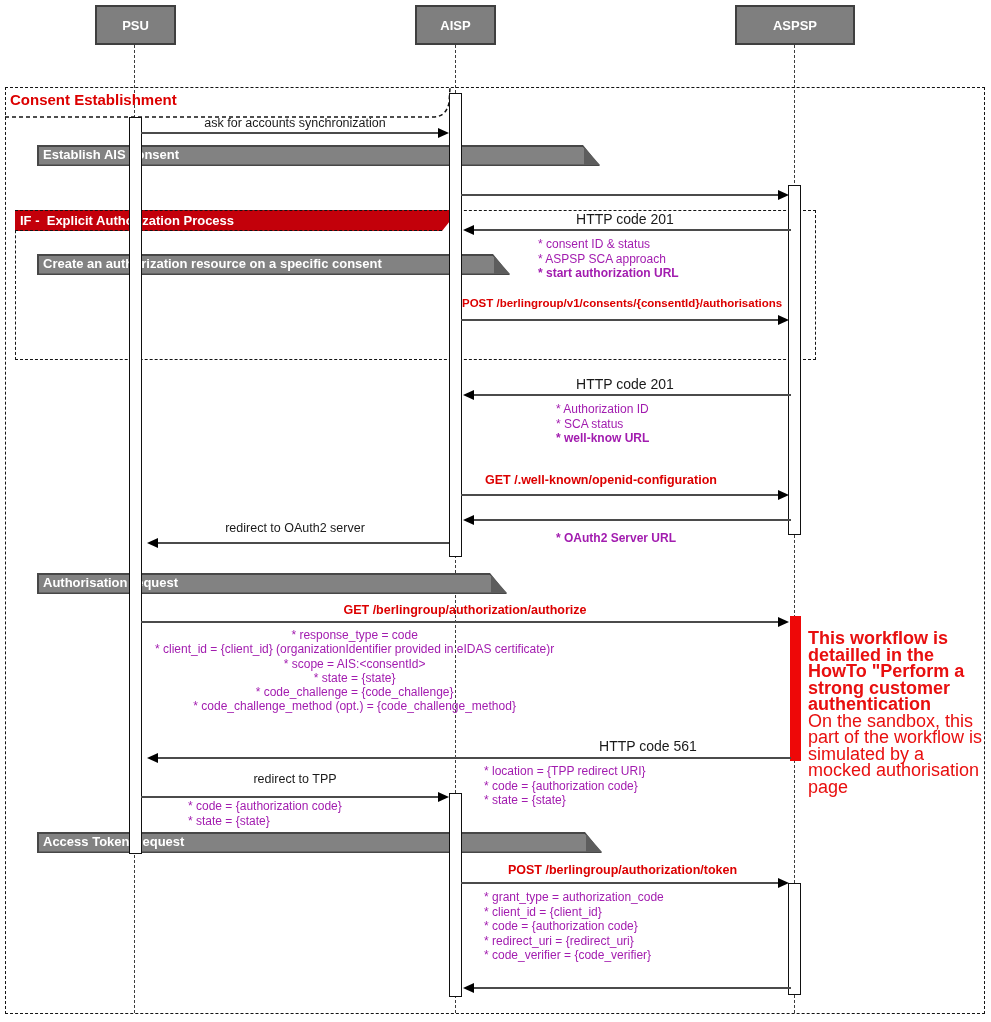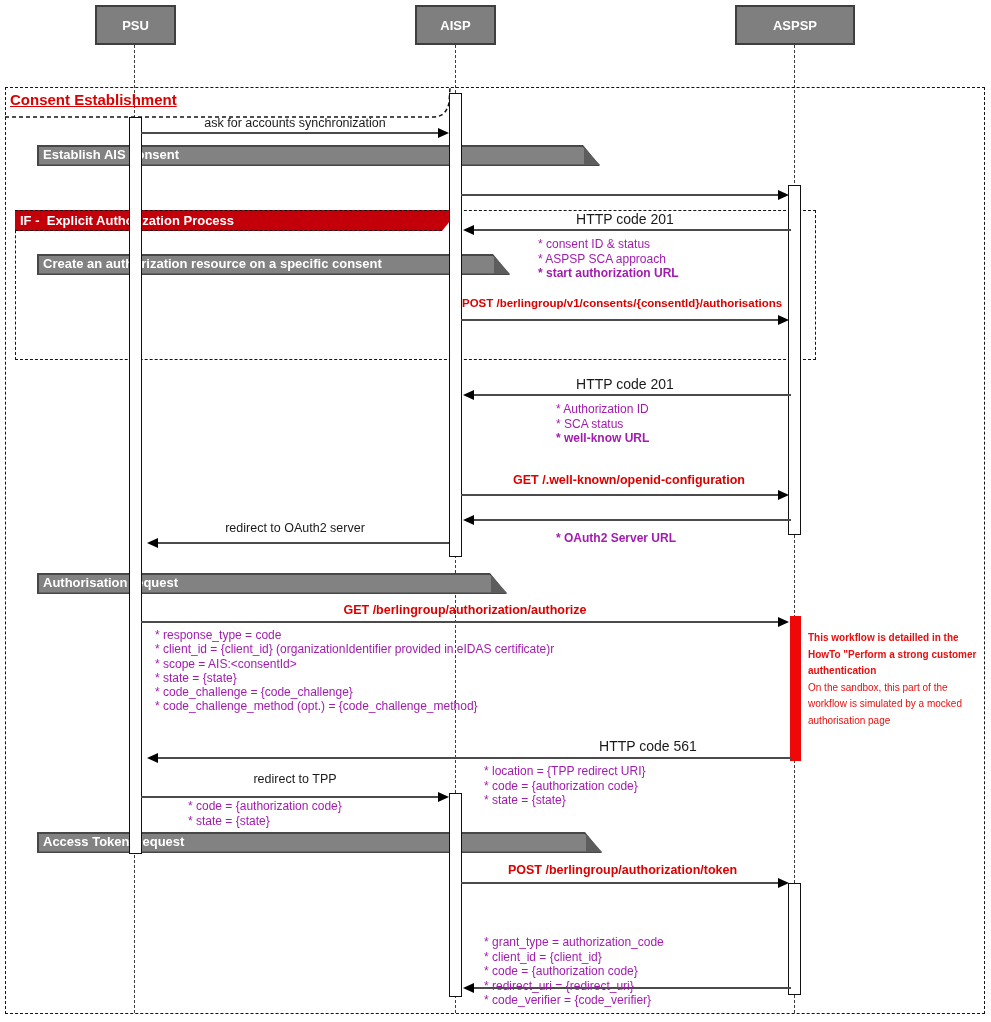--- a/index.html
+++ b/index.html
@@ -34,39 +34,39 @@
   .ln { position:absolute; height:2px; background:#4b4b4b; }
   .ah-r { position:absolute; width:0; height:0;
     border-top:5px solid transparent; border-bottom:5px solid transparent; border-left:11px solid #000; }
   .ah-l { position:absolute; width:0; height:0;
     border-top:5px solid transparent; border-bottom:5px solid transparent; border-right:11px solid #000; }
   .lbl { position:absolute; font-size:12.5px; color:#1a1a1a; text-align:center; white-space:nowrap; }
   .lbl-red { color:#dc0000; font-weight:bold; }
   .lbl-http { font-size:14px; }
   .note { position:absolute; font-size:12px; color:#a21caf; line-height:14.5px; white-space:nowrap; }
   .note .b { font-weight:bold; }
-  .side-note { position:absolute; font-size:10px; line-height:16.5px; color:#e80f0f; }
+  .side-note { position:absolute; font-size:18px; line-height:16.5px; color:#e80f0f; }
   .side-note .bold-part { display:block; font-weight:bold; }
   .side-note .normal-part { display:block; }
   svg.curve { position:absolute; overflow:visible; }
 </style>
 </head>
 <body>
 
 <div id="stage">
 
   <div class="lifeline" style="left:134px; top:45px; height:968px;"></div>
   <div class="lifeline" style="left:455px; top:45px; height:968px;"></div>
   <div class="lifeline" style="left:794px; top:45px; height:968px;"></div>
 
   <div class="frame" style="left:5px; top:87px; width:978px; height:925px;"></div>
   <svg class="curve" style="left:5px; top:86px;" width="460" height="36" viewBox="0 0 460 36">
     <path d="M0 31 L428 31 Q441 31 444 17 L445 2" fill="none" stroke="#141414" stroke-width="1.5" stroke-dasharray="4 3"></path>
   </svg>
-  <div class="frame-title" style="left:10px; top:91px;text-decoration:underline;">Consent Establishment</div>
+  <div class="frame-title" style="left:10px; top:91px;">Consent Establishment</div>
 
   <div class="frame" style="left:15px; top:210px; width:799px; height:148px;"></div>
 
   <div class="actor" style="left:95px; top:5px; width:81px;">
     <span>PSU</span>
   </div>
   <div class="actor" style="left:415px; top:5px; width:81px;">
     <span>AISP</span>
   </div>
   <div class="actor" style="left:735px; top:5px; width:120px;">
@@ -145,56 +145,56 @@
   <div class="ln" style="left:461px; top:882px; width:317px;"></div>
   <div class="ah-r" style="left:778px; top:878px;"></div>
 
   <div class="ln" style="left:474px; top:987px; width:317px;"></div>
   <div class="ah-l" style="left:463px; top:983px;"></div>
 
   <div class="lbl" style="left:150px; top:116px; width:290px;">ask for accounts synchronization</div>
   <div class="lbl lbl-http" style="left:470px; top:211px; width:310px;">HTTP code 201</div>
   <div class="lbl lbl-red" style="left:462px; top:297px; width:316px; font-size:11.5px;">POST /berlingroup/v1/consents/{consentId}/authorisations</div>
   <div class="lbl lbl-http" style="left:470px; top:376px; width:310px;">HTTP code 201</div>
-  <div class="lbl lbl-red" style="left:474px; top:473px; width:310px;">GET /.well-known/openid-configuration</div>
+  <div class="lbl lbl-red" style="left:446px; top:473px; width:310px;">GET /.well-known/openid-configuration</div>
   <div class="lbl" style="left:150px; top:521px; width:290px;">redirect to OAuth2 server</div>
   <div class="lbl lbl-red" style="left:200px; top:603px; width:530px;">GET /berlingroup/authorization/authorize</div>
   <div class="lbl lbl-http" style="left:483px; top:738px; width:330px;">HTTP code 561</div>
   <div class="lbl" style="left:150px; top:772px; width:290px;">redirect to TPP</div>
   <div class="lbl lbl-red" style="left:465px; top:863px; width:315px;">POST /berlingroup/authorization/token</div>
 
   <div class="note" style="left:538px; top:237px;">
     <div>* consent ID &amp; status</div>
     <div>* ASPSP SCA approach</div>
     <div class="b">* start authorization URL</div>
   </div>
   <div class="note" style="left:556px; top:402px;">
     <div>* Authorization ID</div>
     <div>* SCA status</div>
     <div class="b">* well-know URL</div>
   </div>
   <div class="note b" style="left:556px; top:531px; font-weight:bold;">* OAuth2 Server URL</div>
-  <div class="note" style="left:155px; top:628px; line-height:14.3px;">
+  <div class="note" style="left:155px; top:628px; line-height:14.3px;text-align:center;">
     <div>* response_type = code</div>
     <div>* client_id = {client_id} (organizationIdentifier provided in eIDAS certificate)r</div>
     <div>* scope = AIS:&lt;consentId&gt;</div>
     <div>* state = {state}</div>
     <div>* code_challenge = {code_challenge}</div>
     <div>* code_challenge_method (opt.) = {code_challenge_method}</div>
   </div>
   <div class="note" style="left:484px; top:764px;">
     <div>* location = {TPP redirect URI}</div>
     <div>* code = {authorization code}</div>
     <div>* state = {state}</div>
   </div>
   <div class="note" style="left:188px; top:799px;">
     <div>* code = {authorization code}</div>
     <div>* state = {state}</div>
   </div>
-  <div class="note" style="left:484px; top:890px; line-height:14.6px;margin-top:45px;">
+  <div class="note" style="left:484px; top:890px; line-height:14.6px;">
     <div>* grant_type = authorization_code</div>
     <div>* client_id = {client_id}</div>
     <div>* code = {authorization code}</div>
     <div>* redirect_uri = {redirect_uri}</div>
     <div>* code_verifier = {code_verifier}</div>
   </div>
 
   <div class="side-note" style="left:808px; top:630px; width:180px;">
     <span class="bold-part">This workflow is detailled in the HowTo "Perform a strong customer authentication</span>
     <span class="normal-part">On the sandbox, this part of the workflow is simulated by a mocked authorisation page</span>

